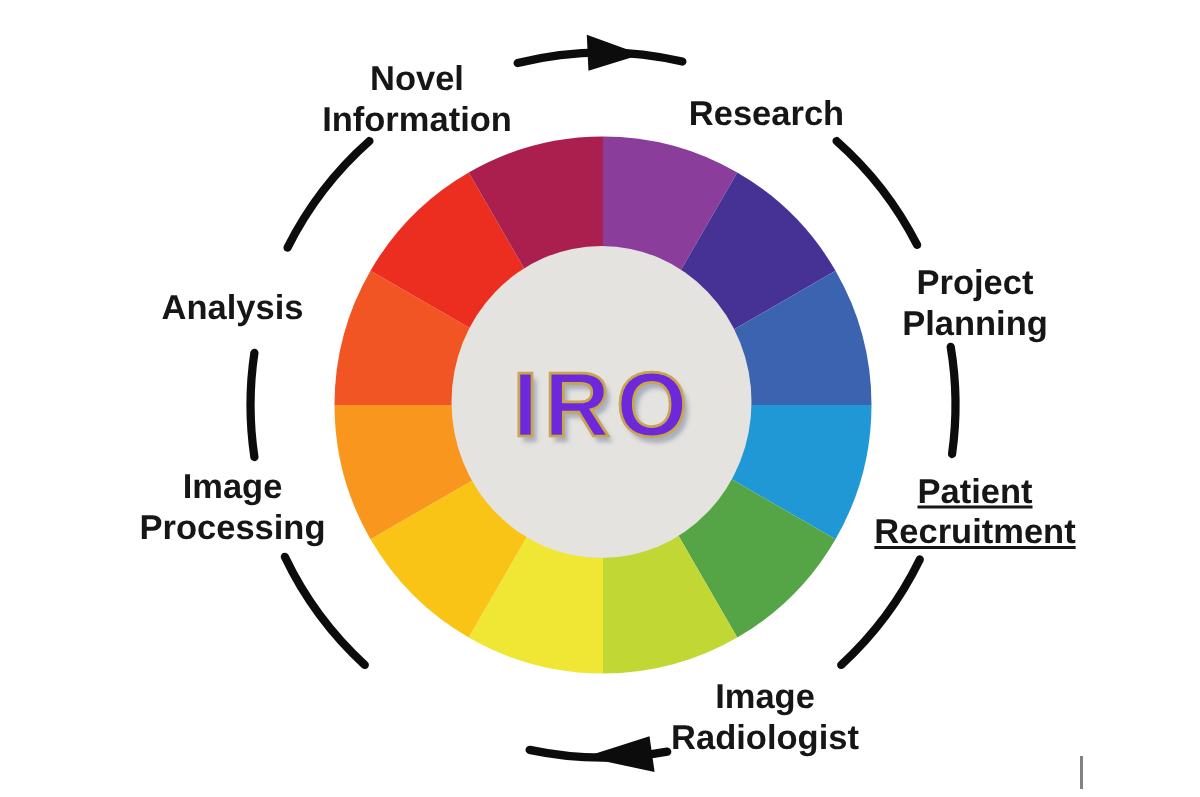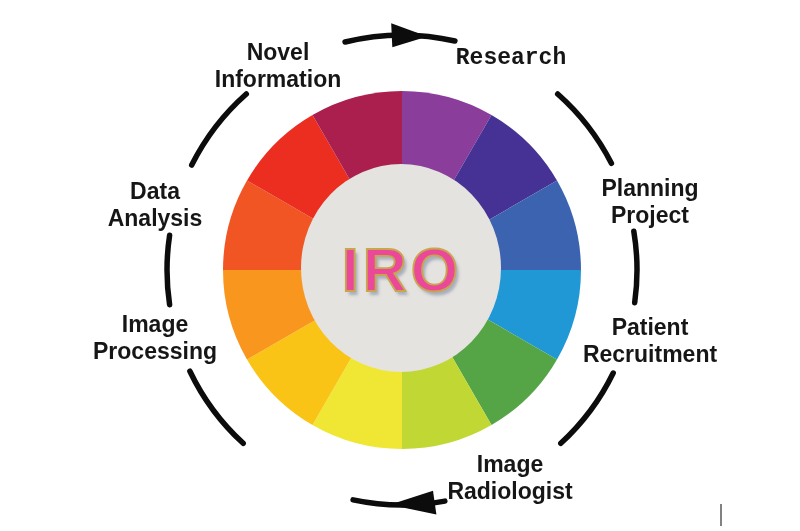--- a/index.html
+++ b/index.html
@@ -29,36 +29,36 @@
     transform: translate(-50%, -50%);
     text-align: center;
     font-weight: 700;
     font-size: 23px;
     line-height: 27px;
     color: #161616;
     white-space: nowrap;
   }
   .stage span { display: block; }
   #label-novel-information        { left: 278px; top: 66px; }
-  #label-research-question        { left: 511px; top: 58px; font-family: Liberation Mono, monospace; }
+  #label-research-question        { left: 511px; top: 76px; }
   #label-project-planning         { left: 650px; top: 202px; }
-  #label-patient-recruitment      { left: 650px; top: 341px; }
+  #label-patient-recruitment      { left: 650px; top: 341px; text-decoration: underline; }
   #label-image-acquisition        { left: 510px; top: 478px; }
   #label-radiologist-interpretation { left: 278px; top: 478px; }
   #label-image-processing         { left: 155px; top: 338px; }
   #label-data-analysis            { left: 155px; top: 205px; }
   .iro {
     position: absolute;
     left: 402px;
     top: 271px;
     transform: translate(-50%, -52%);
     font-weight: 700;
     font-size: 61px;
     letter-spacing: 4px;
-    color: #ec4899;
+    color: #6d28d9;
     -webkit-text-stroke: 1.8px #c8a64e;
     text-shadow: 3px 4px 3px rgba(128, 140, 163, 0.6);
   }
   .caret {
     position: absolute;
     left: 720px;
     top: 504px;
     width: 2px;
     height: 22px;
     background: #828282;
@@ -98,42 +98,41 @@
   <div class="stage" id="label-novel-information">
     <span>Novel</span>
     <span>Information</span>
   </div>
 
   <div class="stage" id="label-research-question">
     <span>Research</span>
   </div>
 
   <div class="stage" id="label-project-planning">
+    <span>Project</span>
     <span>Planning</span>
-    <span>Project</span>
   </div>
 
   <div class="stage" id="label-patient-recruitment">
     <span>Patient</span>
     <span>Recruitment</span>
   </div>
 
   <div class="stage" id="label-image-acquisition">
     <span>Image</span>
     <span>Radiologist</span>
   </div>
 
 
   <div class="stage" id="label-image-processing">
     <span>Image</span>
     <span>Processing</span>
   </div>
 
   <div class="stage" id="label-data-analysis">
-    <span>Data</span>
     <span>Analysis</span>
   </div>
 
   <div class="iro">IRO</div>
 
   <div class="caret"></div>
 
 </div>
 
 </body></html>

